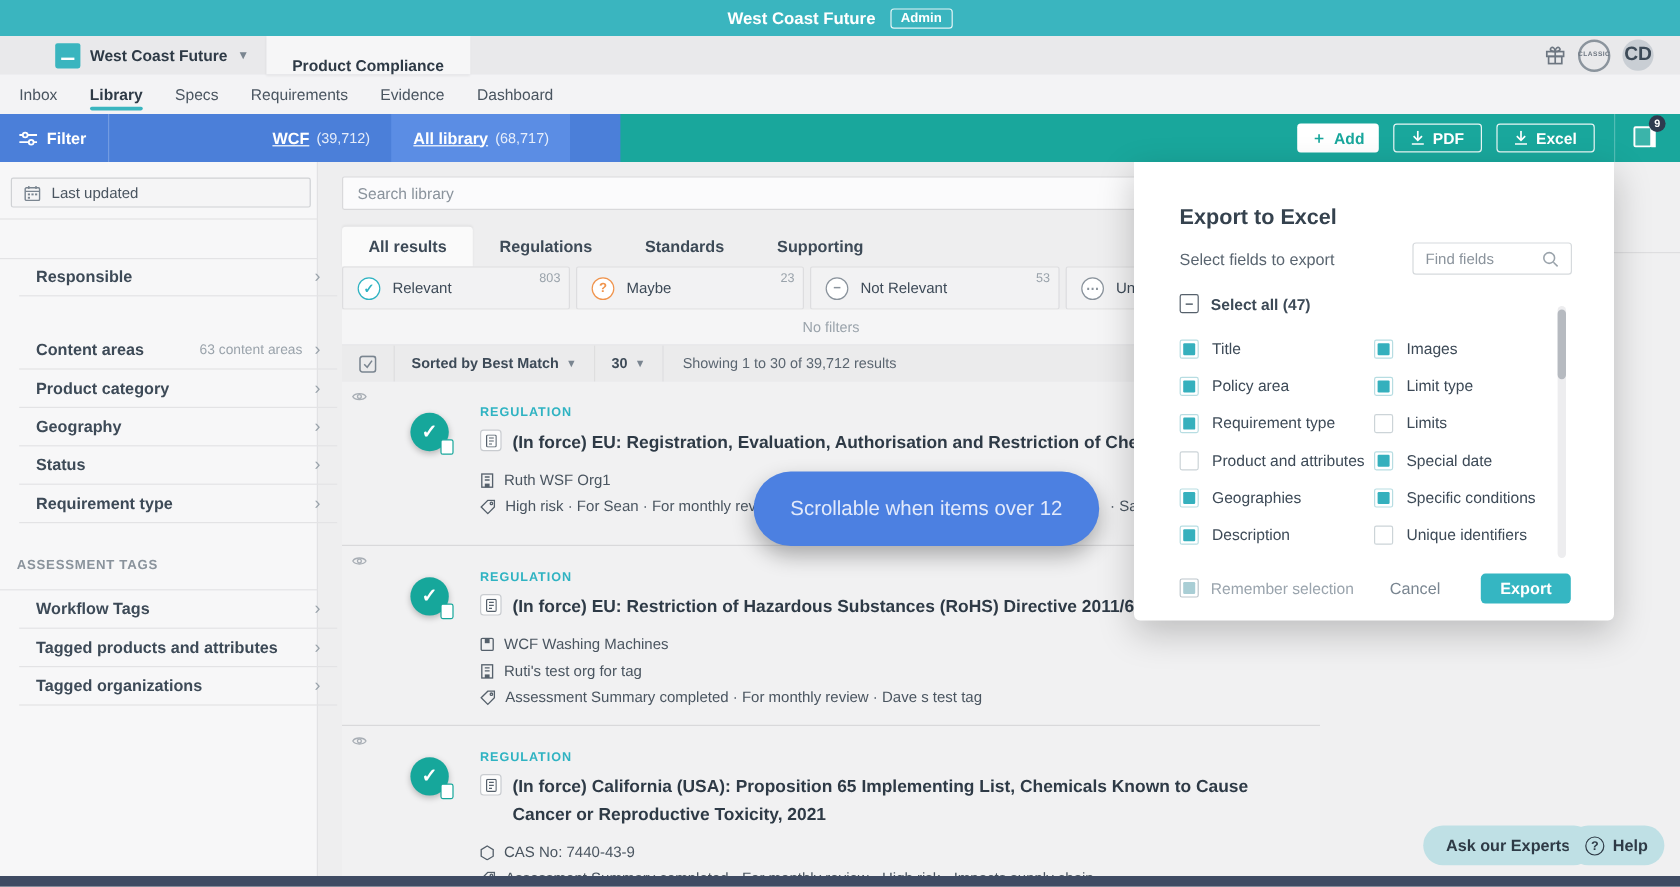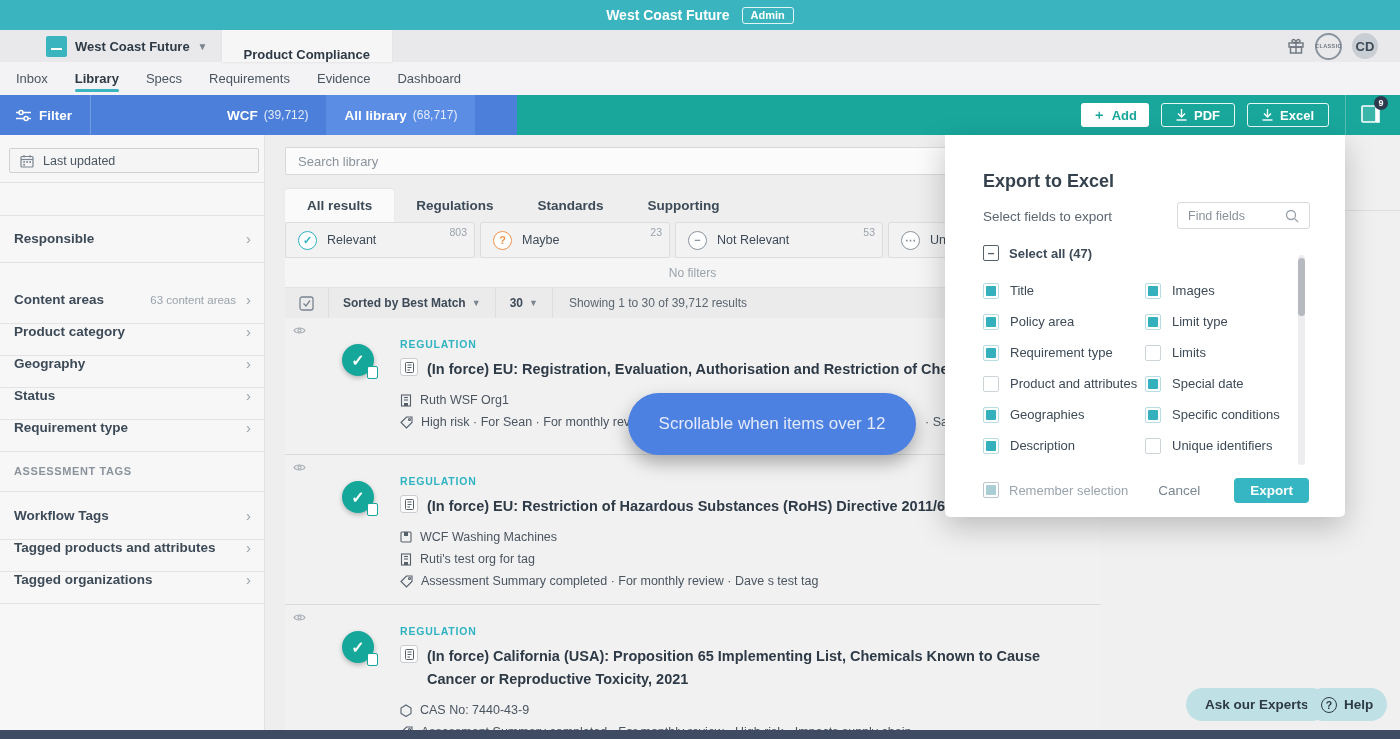--- a/index.html
+++ b/index.html
@@ -15,50 +15,50 @@
   
   .header { position:absolute; left:0; top:30px; width:1400px; height:32px; background:#e9e9eb; display:flex; align-items:center; z-index:9; }
   .org-switcher { display:flex; align-items:center; gap:8px; padding:0 14px 0 46px; height:100%; }
   .org-logo { width:21px; height:21px; background:#3ab5bf; border-radius:2px; position:relative; }
   .org-logo::after { content:""; position:absolute; left:5px; top:12px; width:11px; height:2px; background:#fff; }
   .org-name { font-size:13px; font-weight:bold; color:#2e3a46; }
   .chev-down { font-size:10px; color:#7a8590; margin-top:1px; }
   .app-tab { background:#f6f6f7; height:100%; display:flex; align-items:flex-end; padding:0 22px; font-size:13px; font-weight:bold; color:#2e3a46; box-shadow:0 1px 2px rgba(0,0,0,.06); }
   .header-right { margin-left:auto; display:flex; align-items:center; gap:10px; padding-right:22px; }
   .classic-badge { width:27px; height:27px; border-radius:50%; border:2px solid #8b949d; color:#6d7681; font-size:5.5px; font-weight:bold; letter-spacing:.4px; display:flex; align-items:center; justify-content:center; }
-  .avatar { width:26px; height:26px; border-radius:50%; background:#c9ced4; color:#3d4a57; font-size:13px; font-weight:bold; display:flex; align-items:center; justify-content:center; }
+  .avatar { width:26px; height:26px; border-radius:50%; background:#c9ced4; color:#3d4a57; font-size:16px; font-weight:bold; display:flex; align-items:center; justify-content:center; }
 
   
   .nav { position:absolute; left:0; top:62px; width:1400px; height:33px; background:#f3f3f5; display:flex; align-items:center; gap:27px; padding-left:16px; z-index:8; }
   .nav-item { font-size:13px; color:#4a5560; position:relative; height:100%; display:flex; align-items:center; }
   .nav-item.active { font-weight:bold; color:#2e3a46; }
   .nav-item.active::after { content:""; position:absolute; left:0; right:0; bottom:3px; height:3px; background:#3ab5bf; border-radius:2px; }
 
   
   .toolbar { position:absolute; left:0; top:95px; width:1400px; height:40px; background:#19a79c; z-index:8; }
   .toolbar-blue { position:absolute; left:0; top:0; width:517px; height:40px; background:#4b7fd9; display:flex; align-items:center; }
   .filter-btn { display:flex; align-items:center; gap:8px; color:#fff; font-size:13.5px; font-weight:bold; padding:0 18px 0 16px; height:100%; }
   .blue-divider { width:1px; height:40px; background:rgba(255,255,255,.22); }
   .lib-tab { height:100%; display:flex; align-items:center; gap:6px; padding:0 18px; color:#fff; font-size:13.5px; }
-  .lib-tab .lbl { font-weight:bold; }
+  .lib-tab .lbl { font-weight:bold;text-decoration:underline; }
   .lib-tab .cnt { font-size:12px; color:rgba(255,255,255,.85); }
   .lib-tab.first { margin-left:118px; }
   .lib-tab.active { background:#5b8de4; }
   .toolbar-right { position:absolute; right:0; top:0; height:40px; display:flex; align-items:center; gap:12px; padding-right:10px; }
   .btn-add { background:#fff; color:#19a79c; font-size:13px; font-weight:bold; border:none; border-radius:3px; height:24px; padding:0 12px; display:flex; align-items:center; gap:6px; }
   .btn-outline { background:transparent; color:#fff; font-size:13px; font-weight:bold; border:1px solid rgba(255,255,255,.9); border-radius:3px; height:24px; padding:0 14px; display:flex; align-items:center; gap:7px; }
   .tb-divider { width:1px; height:40px; background:rgba(255,255,255,.25); margin-left:4px; }
   .book-wrap { position:relative; width:26px; height:26px; margin-right:6px; }
   .badge-9 { position:absolute; right:-4px; top:-6px; width:14px; height:14px; border-radius:50%; background:#2e3a4e; color:#fff; font-size:9px; font-weight:bold; display:flex; align-items:center; justify-content:center; }
 
   
   .sidebar { position:absolute; left:0; top:135px; width:265px; height:595px; background:#f7f7f8; border-right:1px solid #e2e2e4; z-index:5; }
   .date-filter { position:absolute; left:9px; top:13px; width:250px; height:25px; border:1px solid #cfd1d4; border-radius:2px; background:#f5f5f6; display:flex; align-items:center; gap:9px; padding:0 10px; color:#4a5560; font-size:12.5px; }
   .sb-line { position:absolute; left:0; width:265px; height:1px; background:#e3e3e5; }
-  .sb-item { position:absolute; left:0; width:265px; height:48px; display:flex; align-items:center; padding:0 14px; border-bottom:1px solid #e3e3e5; font-size:13.5px; font-weight:bold; color:#3d4a57; cursor:pointer; }
+  .sb-item { position:absolute; left:16px; width:265px; height:32px; display:flex; align-items:center; padding:0 14px; border-bottom:1px solid #e3e3e5; font-size:13.5px; font-weight:bold; color:#3d4a57; cursor:pointer; }
   .sb-item .hint { margin-left:auto; font-size:11.5px; font-weight:normal; color:#9aa3ab; margin-right:10px; }
   .sb-item .chev { margin-left:auto; color:#9aa3ab; font-size:15px; font-weight:normal; }
   .sb-item .hint + .chev { margin-left:0; }
   .sb-section { position:absolute; left:14px; font-size:11px; font-weight:bold; letter-spacing:.6px; color:#8a939c; }
 
   
   .main { position:absolute; left:265px; top:135px; width:1135px; height:595px; background:#eeeeef; }
   .right-panel { position:absolute; left:830px; top:0; width:305px; height:595px; background:#f0f0f1; border-left:1px solid #e4e4e6; }
   .right-panel .rp-line { position:absolute; left:0; top:75px; width:305px; height:1px; background:#dedee0; }
   .search-input { position:absolute; left:20px; top:12px; width:805px; height:28px; border:1px solid #d9d9db; border-radius:2px; background:#fbfbfc; font-size:13px; color:#4a5560; padding:0 12px; font-family:"Liberation Sans", sans-serif; }

